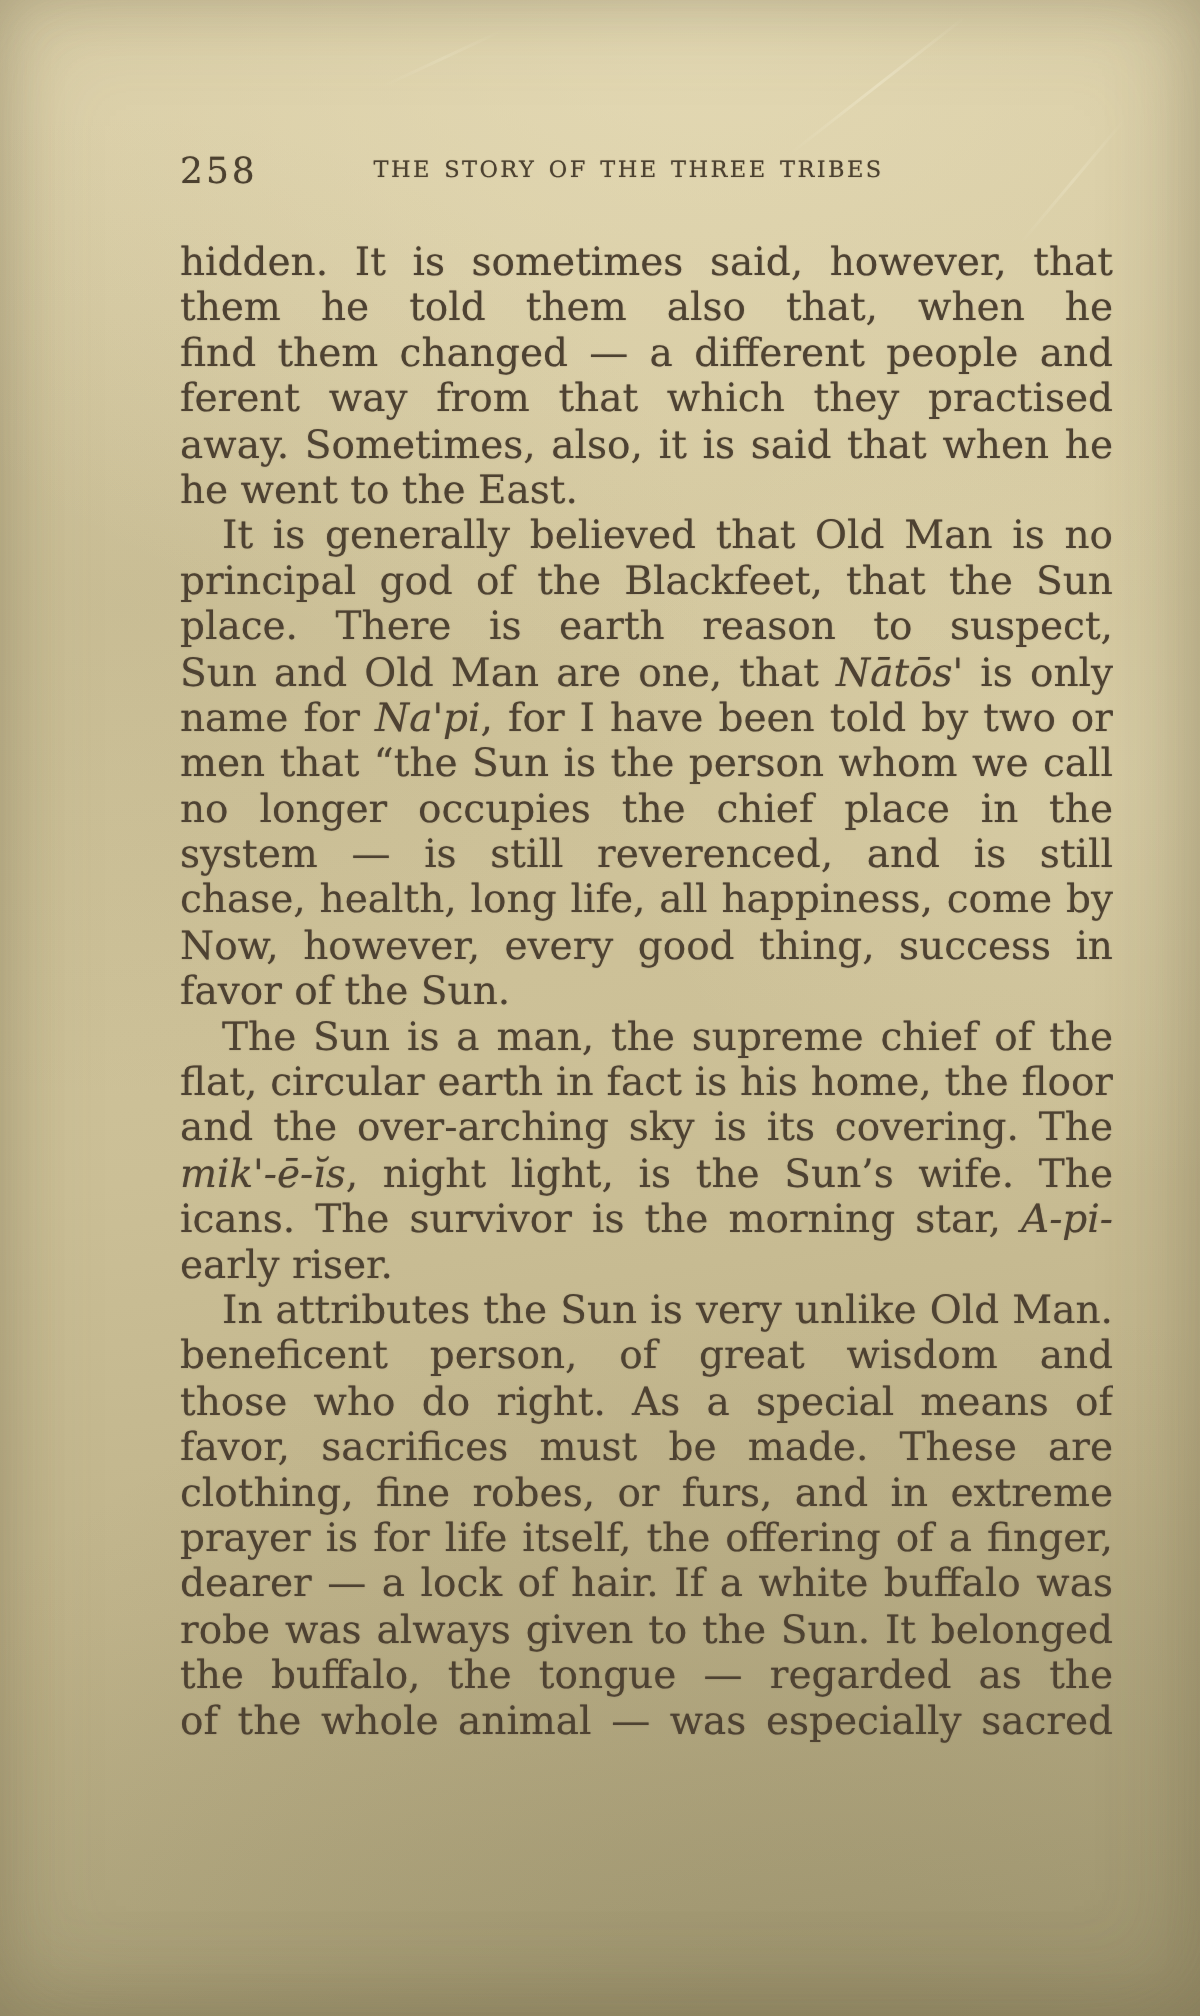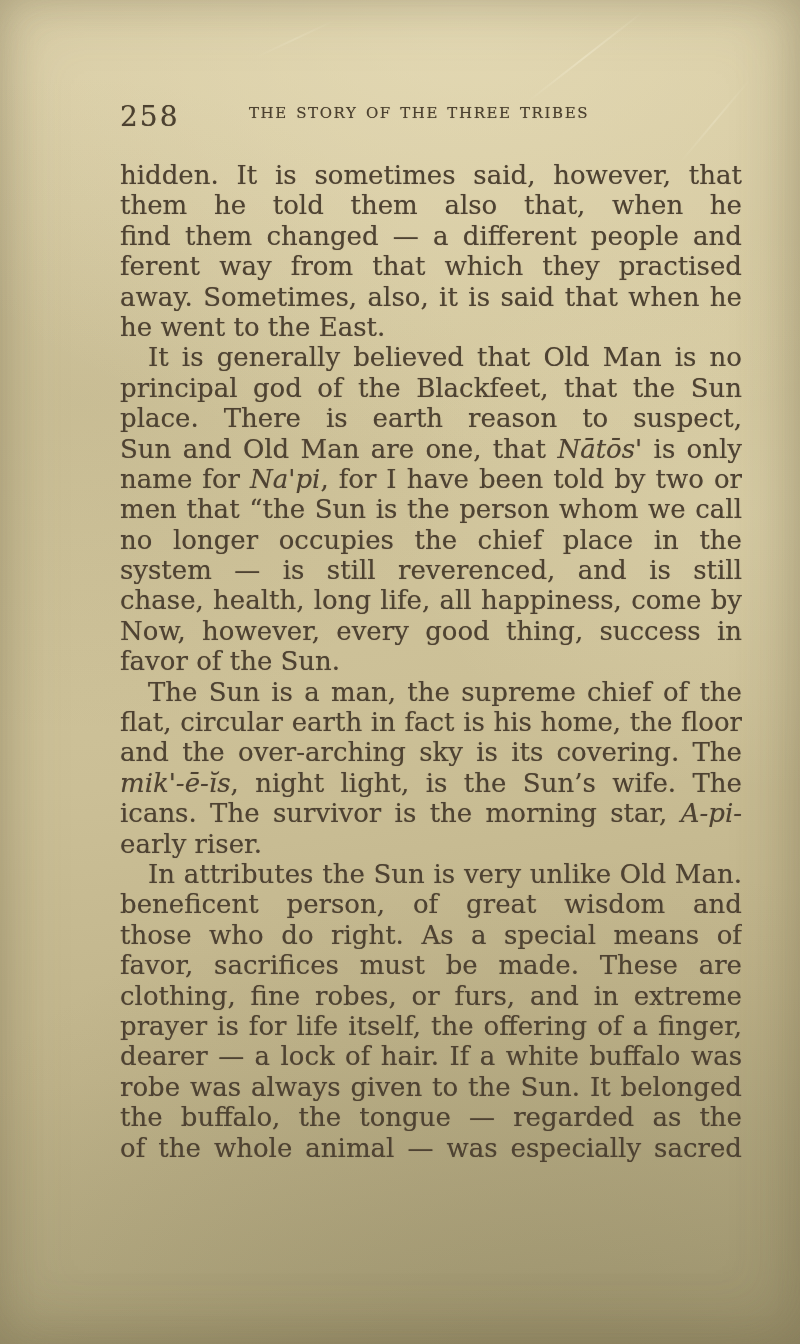--- a/index.html
+++ b/index.html
@@ -43,21 +43,21 @@
     top: 100px;
     left: 120px;
     width: 622px;
     height: 30px;
     color: #4c4130;
   }
   .page-num {
     position: absolute;
     left: 0;
     top: 0;
-    font-size: 28px;
+    font-size: 24px;
     letter-spacing: 2px;
     text-shadow: 0 0 0.7px rgba(76,65,48,0.6);
     text-align: center;
   }
   .running-title {
     position: absolute;
     left: 110px;
     top: 4px;
     font-size: 15px;
     letter-spacing: 1.6px;

